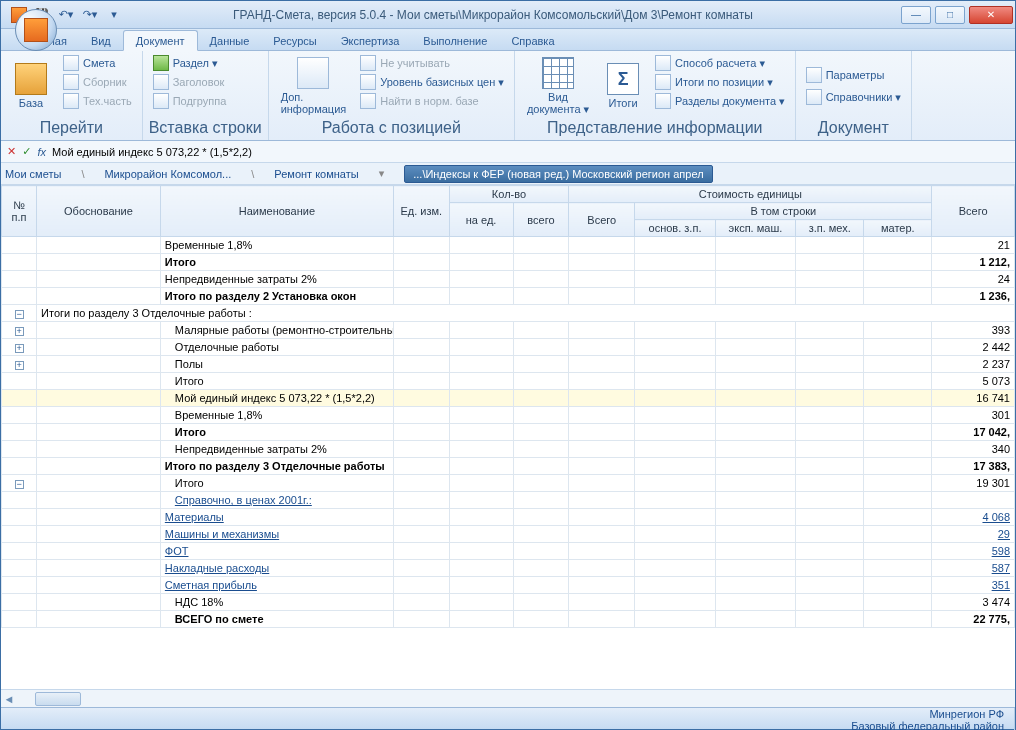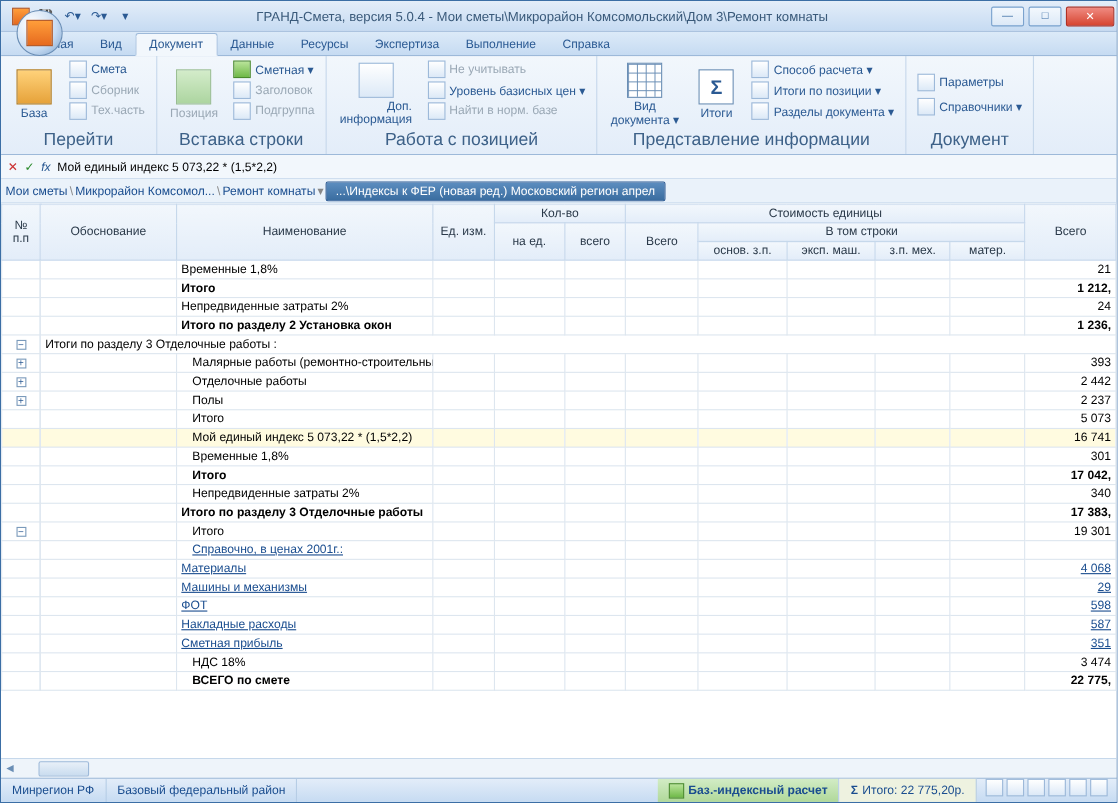--- a/index.html
+++ b/index.html
@@ -43,21 +43,21 @@
 .ico-sigma { background:#fff; border:1px solid #6a8eb5; color:#2b5a93; font-weight:bold; font-size:18px; display:flex; align-items:center; justify-content:center; }
 .ico-grid { background:#fff; border:1px solid #6a8eb5; background-image:linear-gradient(#6a8eb5 1px,transparent 1px),linear-gradient(90deg,#6a8eb5 1px,transparent 1px); background-size:8px 8px; }
 
 
 .formula-bar { height:22px; background:#f2f7fc; border-bottom:1px solid #c6d8eb; display:flex; align-items:center; padding:0 6px; gap:6px; }
 .formula-bar .x { color:#c33; cursor:pointer; }
 .formula-bar .fx { font-style:italic; color:#2b5a93; }
 .formula-bar input { flex:1; border:none; background:transparent; font-size:11px; outline:none; }
 
 
-.breadcrumb { height:22px; background:#eaf2fa; border-bottom:1px solid #c6d8eb; display:flex; align-items:center; padding:0 4px; gap:2px; }
+.breadcrumb { height:22px; background:#eaf2fa; border-bottom:1px solid #c6d8eb; display:flex; align-items:center; padding:0 4px; gap:20px; }
 .breadcrumb a { color:#1a4d8f; text-decoration:none; cursor:pointer; }
 .breadcrumb .sep { color:#888; }
 .breadcrumb .tabchip { background:linear-gradient(#5c8dbf,#3a6da0); color:#fff; padding:2px 8px; border-radius:2px; border:1px solid #2b5a93; }
 
 
 .table-wrap { flex:1; overflow:auto; background:#fff; position:relative; }
 table { border-collapse:collapse; width:100%; table-layout:fixed; }
 th { background:linear-gradient(#f2f7fc,#e3edf9); border:1px solid #c6d8eb; font-weight:normal; color:#2b3a4a; font-size:11px; padding:2px 4px; }
 td { border:1px solid #dde6ef; padding:1px 4px; font-size:11px; height:17px; white-space:nowrap; overflow:hidden; }
 td.right { text-align:right; }
@@ -76,21 +76,21 @@
 col.c-s1 { width:64px; }
 col.c-s2 { width:78px; }
 col.c-s3 { width:78px; }
 col.c-s4 { width:66px; }
 col.c-s5 { width:66px; }
 col.c-total { width:80px; }
 .indent1 { padding-left:14px; }
 .indent2 { }
 
 
-.statusbar { height:22px; background:linear-gradient(#e3edf9,#c6dbf2); border-top:1px solid #9db9d9; display:flex; align-items:flex-start; font-size:11px; }
+.statusbar { height:22px; background:linear-gradient(#e3edf9,#c6dbf2); border-top:1px solid #9db9d9; display:flex; align-items:flex-end; font-size:11px;flex-direction:column; }
 .statusbar .seg { padding:0 10px; color:#1a4d8f; border-right:1px solid #b6cde5; height:100%; display:flex; align-items:center; gap:4px; }
 .statusbar .seg.calc { background:linear-gradient(#d2ecc5,#b0d89a);font-weight:bold; }
 .statusbar .seg.total { background:#eef2e0; }
 .statusbar .spacer { flex:1; }
 .statusbar .iconrow { display:flex; gap:3px; padding:0 8px; }
 .statusbar .iconrow span { width:16px; height:16px; }
 
 .hscroll { height:18px; background:#eef4fa; border-top:1px solid #c6d8eb; display:flex; align-items:center; }
 .hscroll .thumb { width:46px; height:14px; background:linear-gradient(#e8f0f8,#c9dcef); border:1px solid #9db9d9; border-radius:2px; margin-left:18px; }
 .hscroll .arrow { width:16px; height:16px; color:#6a8eb5; display:flex; align-items:center; justify-content:center; }
@@ -148,46 +148,42 @@
           <div class="smallbtn disabled">
               <span class="i ico-doc"></span>
               <span>Тех.часть</span>
             </div>
         </div>
       </div>
       <div class="group-label">Перейти</div>
     </div>
     <div class="group">
       <div class="group-body">
-        <div class="bigbtn" style="color:#9aa8b5">
-            <div class="icon ico-green" style="opacity:.5"></div>
-            <span>Позиция</span>
-          </div>
         <div class="smallbtns">
           <div class="smallbtn">
               <span class="i ico-green"></span>
-              <span>Сметная ▾</span>
+              <span>Раздел ▾</span>
             </div>
           <div class="smallbtn disabled">
               <span class="i ico-doc"></span>
               <span>Заголовок</span>
             </div>
           <div class="smallbtn disabled">
               <span class="i ico-doc"></span>
               <span>Подгруппа</span>
             </div>
         </div>
       </div>
       <div class="group-label">Вставка строки</div>
     </div>
     <div class="group">
       <div class="group-body">
         <div class="bigbtn">
             <div class="icon ico-doc"></div>
-            <span style="white-space:pre-line;text-align:right">Доп.
+            <span style="white-space:pre-line;text-align:left">Доп.
 информация</span>
           </div>
         <div class="smallbtns">
           <div class="smallbtn disabled">
               <span class="i ico-doc"></span>
               <span>Не учитывать</span>
             </div>
           <div class="smallbtn">
               <span class="i ico-doc"></span>
               <span>Уровень базисных цен ▾</span>

